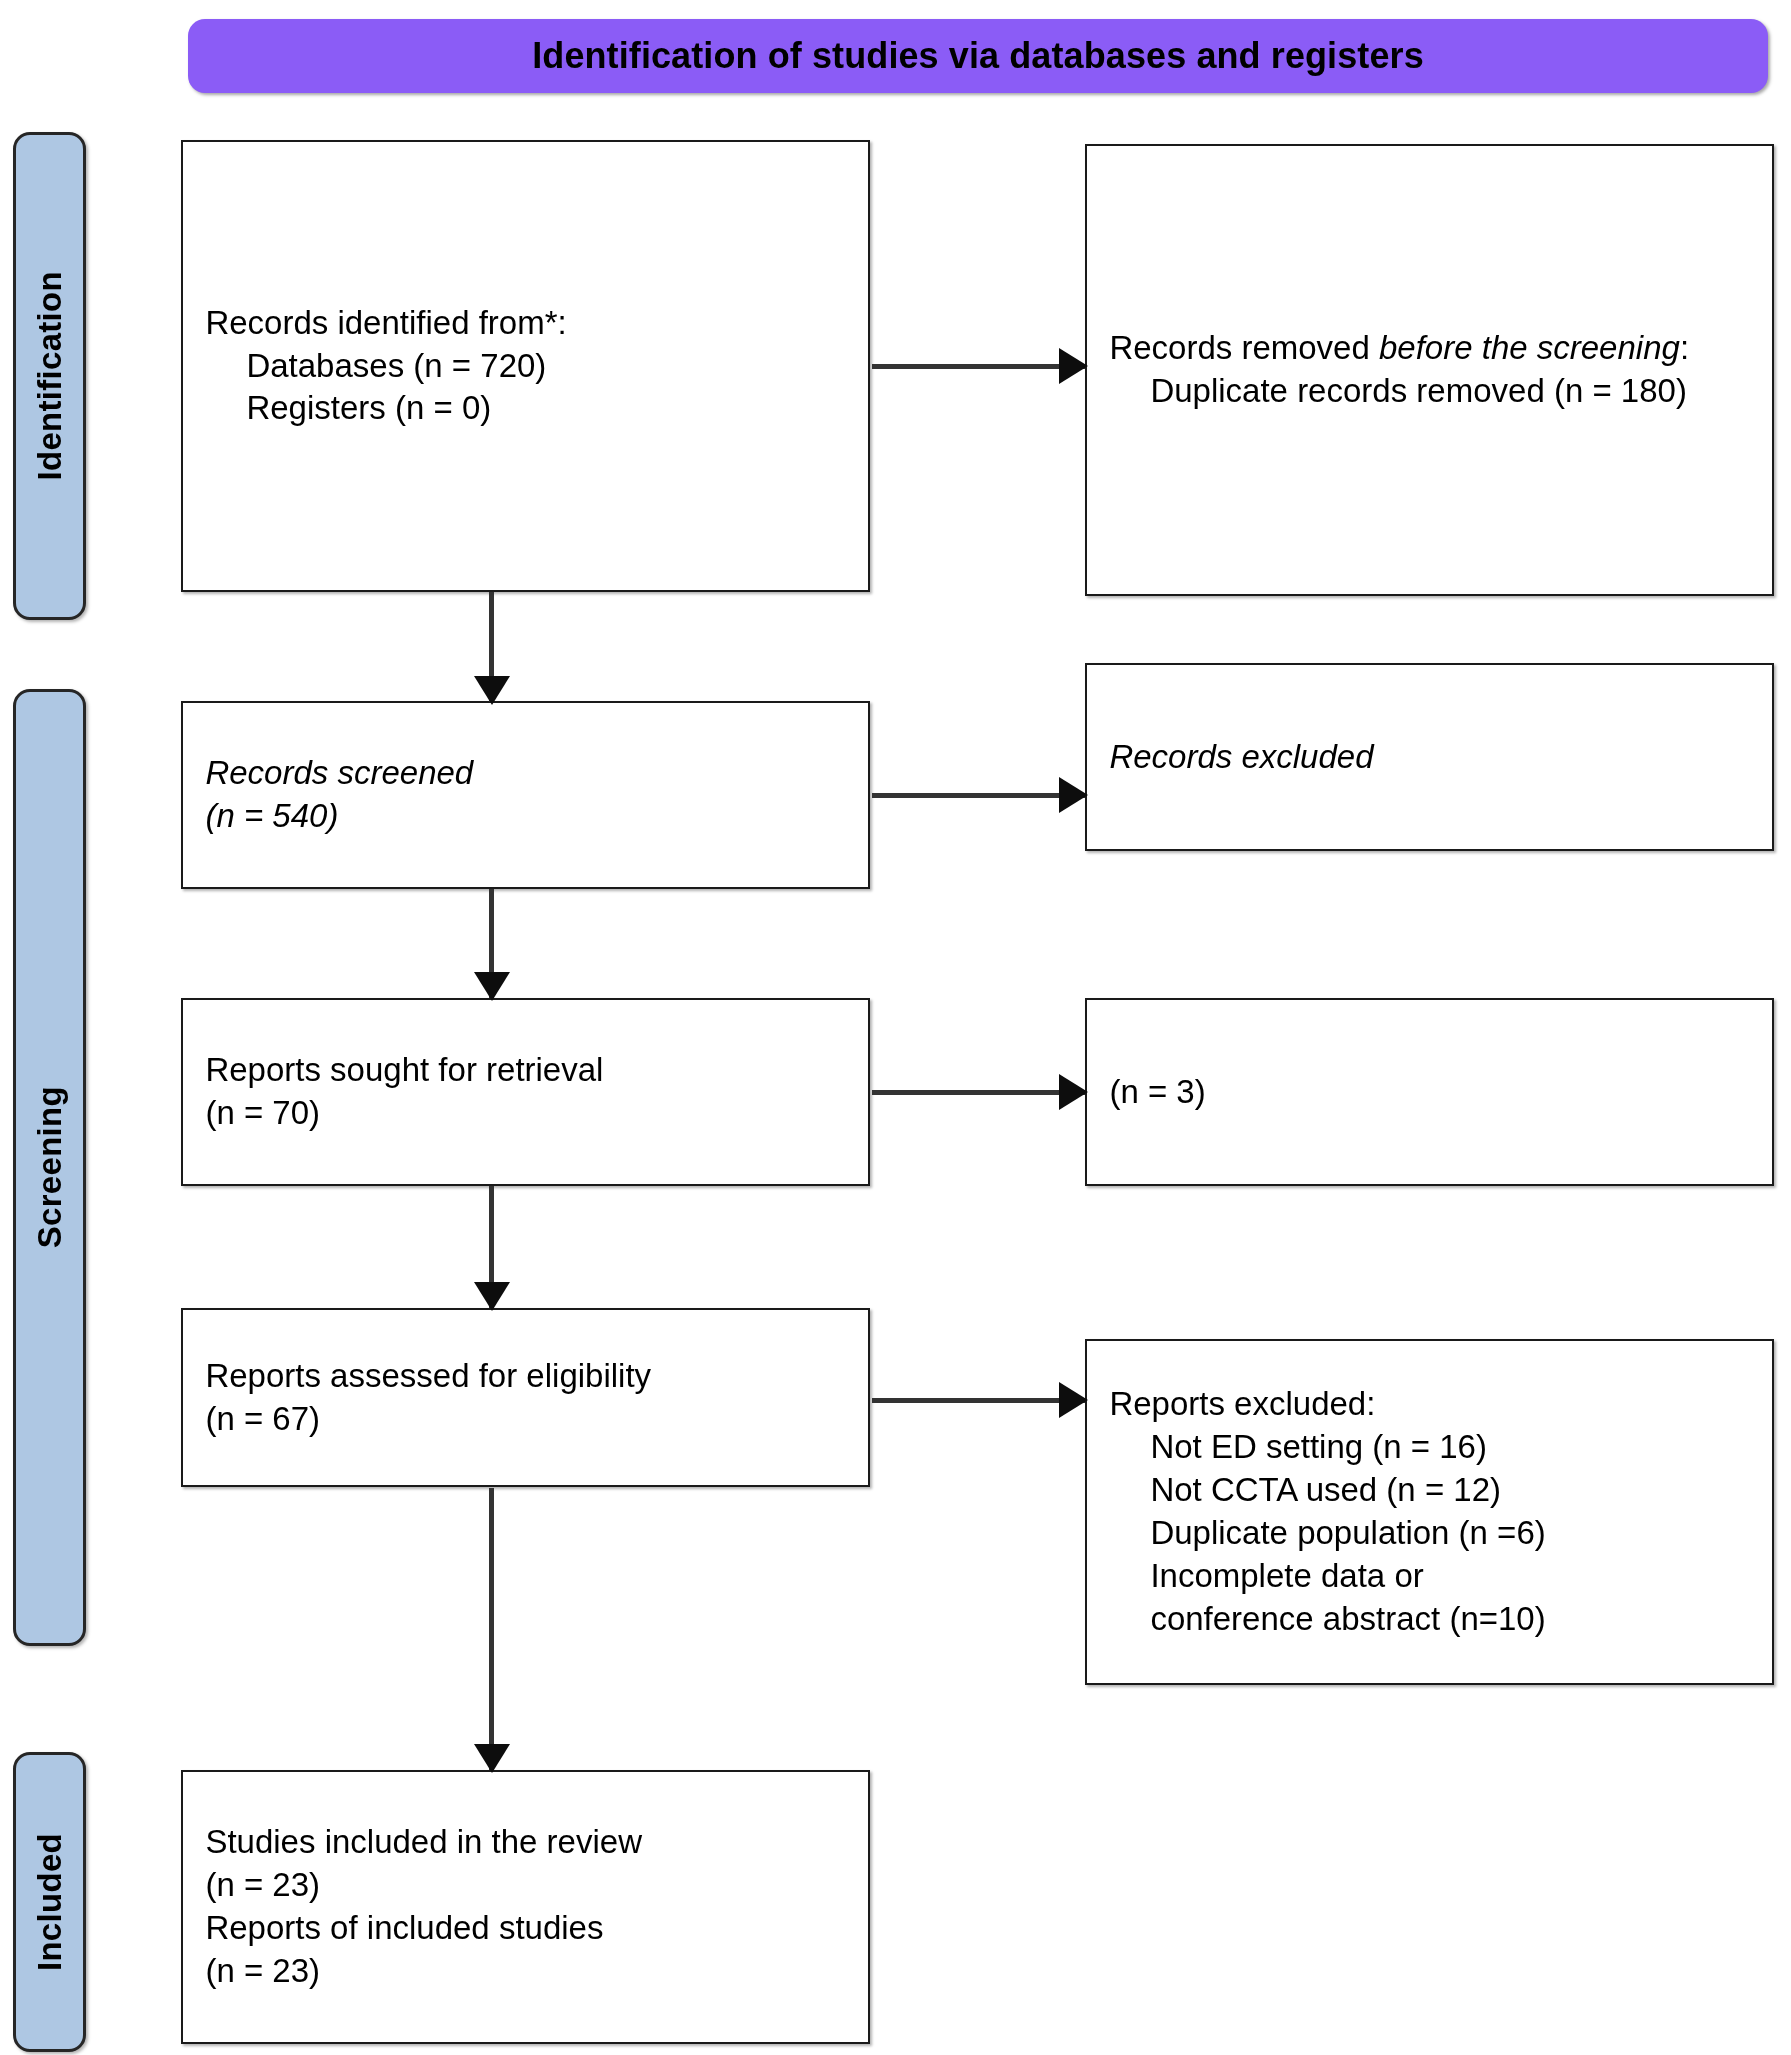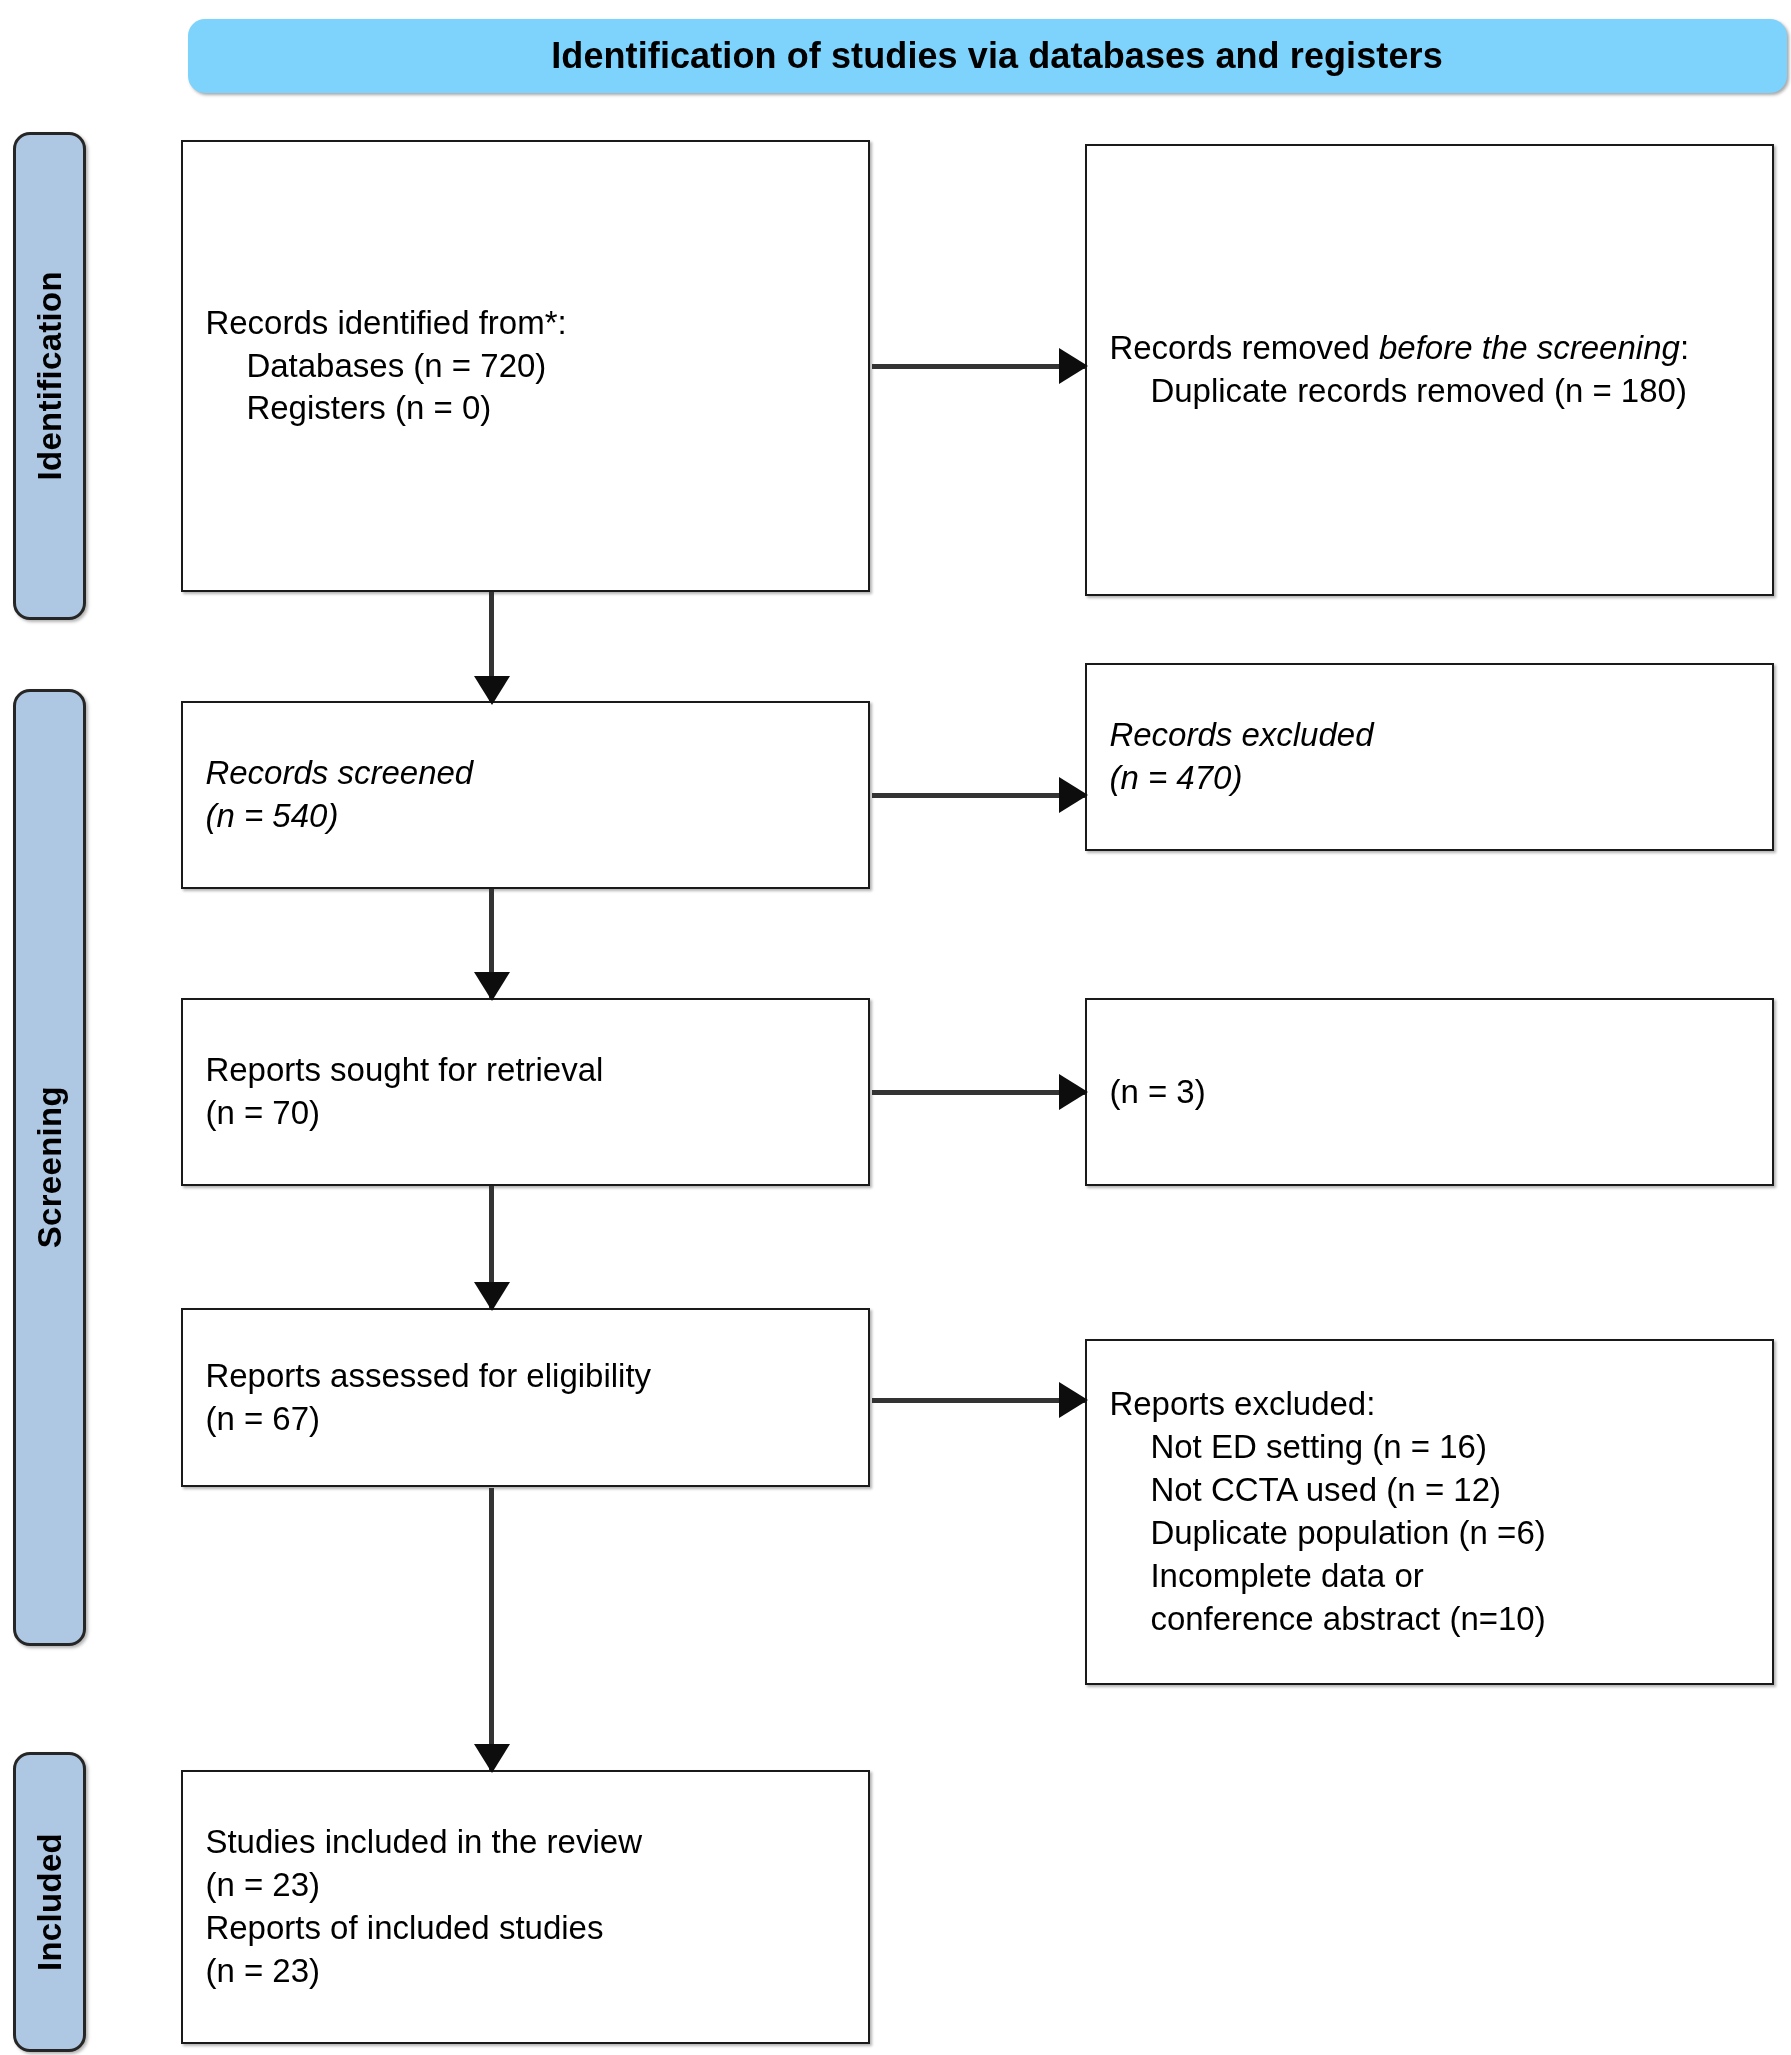--- a/index.html
+++ b/index.html
@@ -18,27 +18,26 @@
     overflow: hidden;
   }
 
   
   .banner {
     position: absolute;
     left: 188px;
     top: 18.5px;
     width: 1580px;
     height: 74px;
-    background: #7dd3fc;
+    background: #8b5cf6;
     border-radius: 17px;
     box-shadow: 2px 2px 3.3px rgba(0,0,0,0.35);
     display: flex;
     align-items: center;
     justify-content: center;
-    padding-left: 19px;
   }
   .banner-text {
     font-size: 36px;
     font-weight: bold;
     color: #000000;
     letter-spacing: 0.1px;
     text-align: center;
     line-height: 1.1;
   }
 
@@ -189,21 +188,20 @@
   <div class="box" id="box-screened">
     <div class="box-inner">
       <div class="line">Records screened</div>
       <div class="line">(n = 540)</div>
     </div>
   </div>
 
   <div class="box" id="box-records-excluded">
     <div class="box-inner">
       <div class="line">Records excluded</div>
-      <div class="line">(n = 470)</div>
     </div>
   </div>
 
   <div class="box" id="box-sought">
     <div class="box-inner">
       <div class="line">Reports sought for retrieval</div>
       <div class="line">(n = 70)</div>
     </div>
   </div>
 

